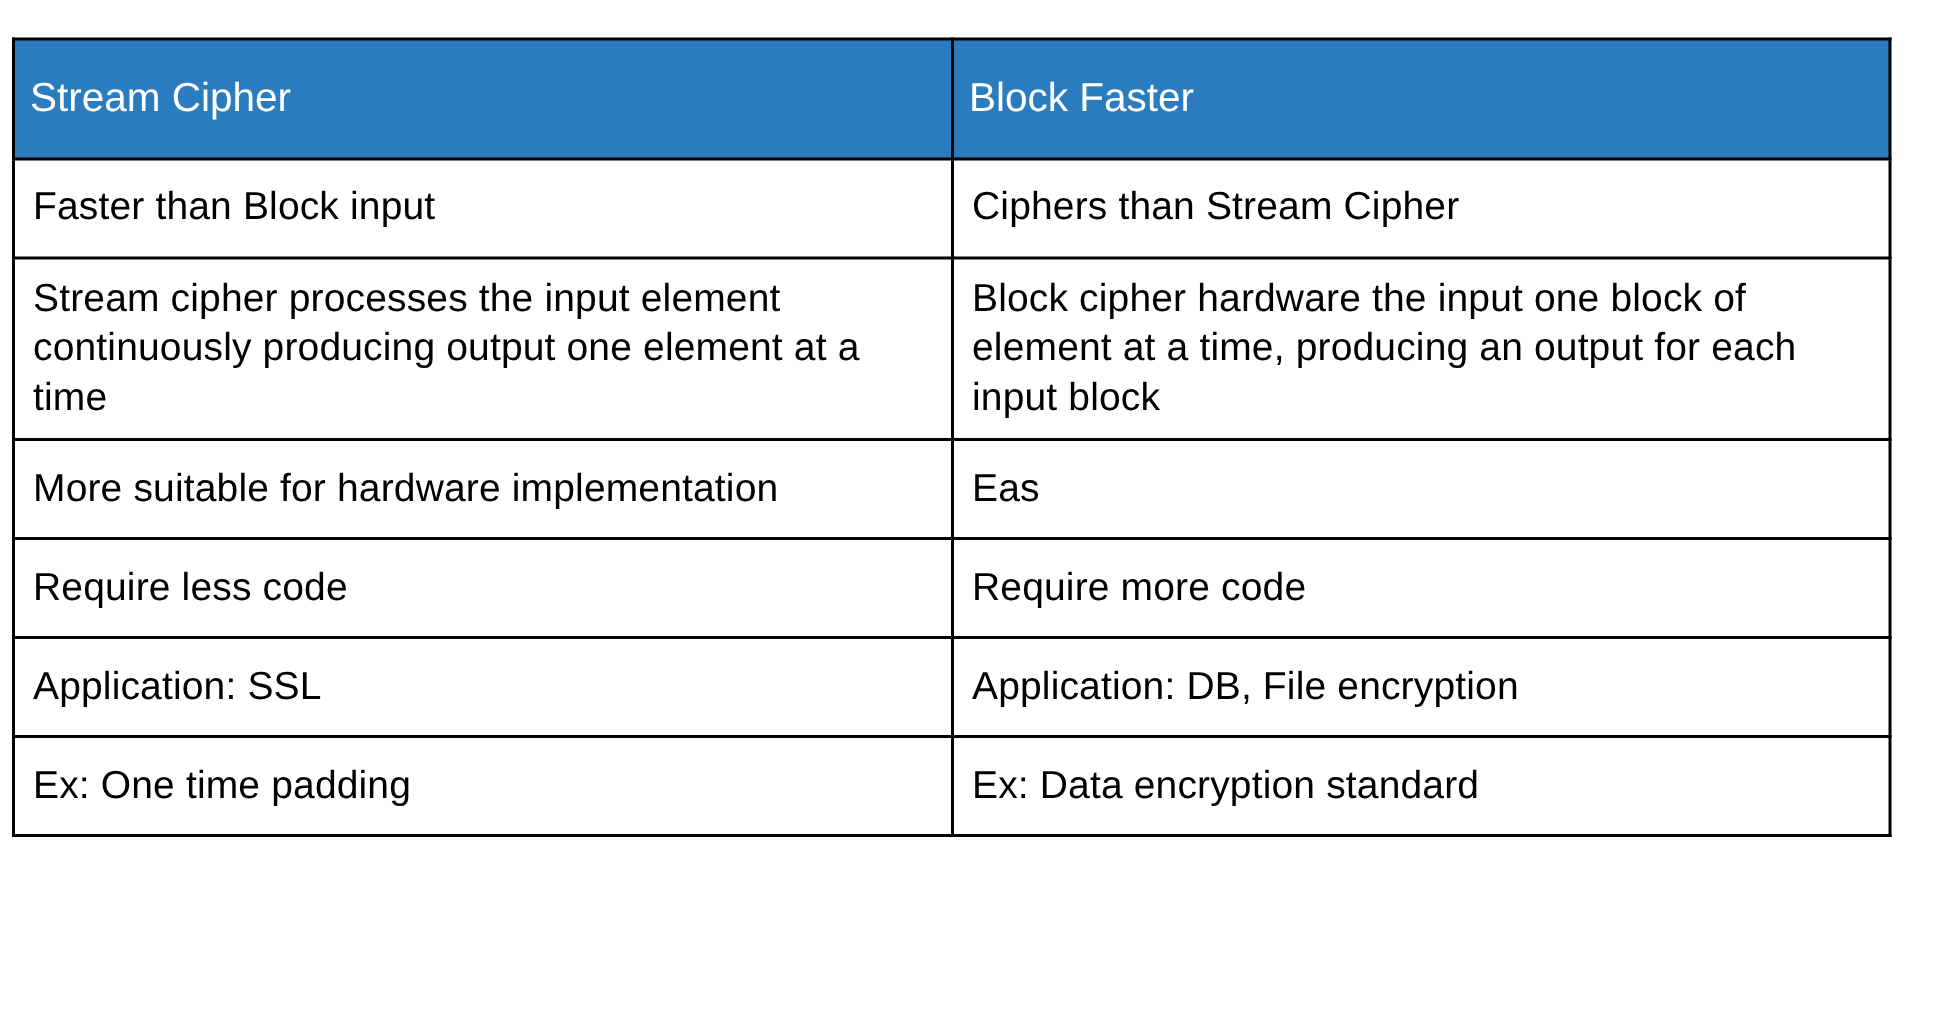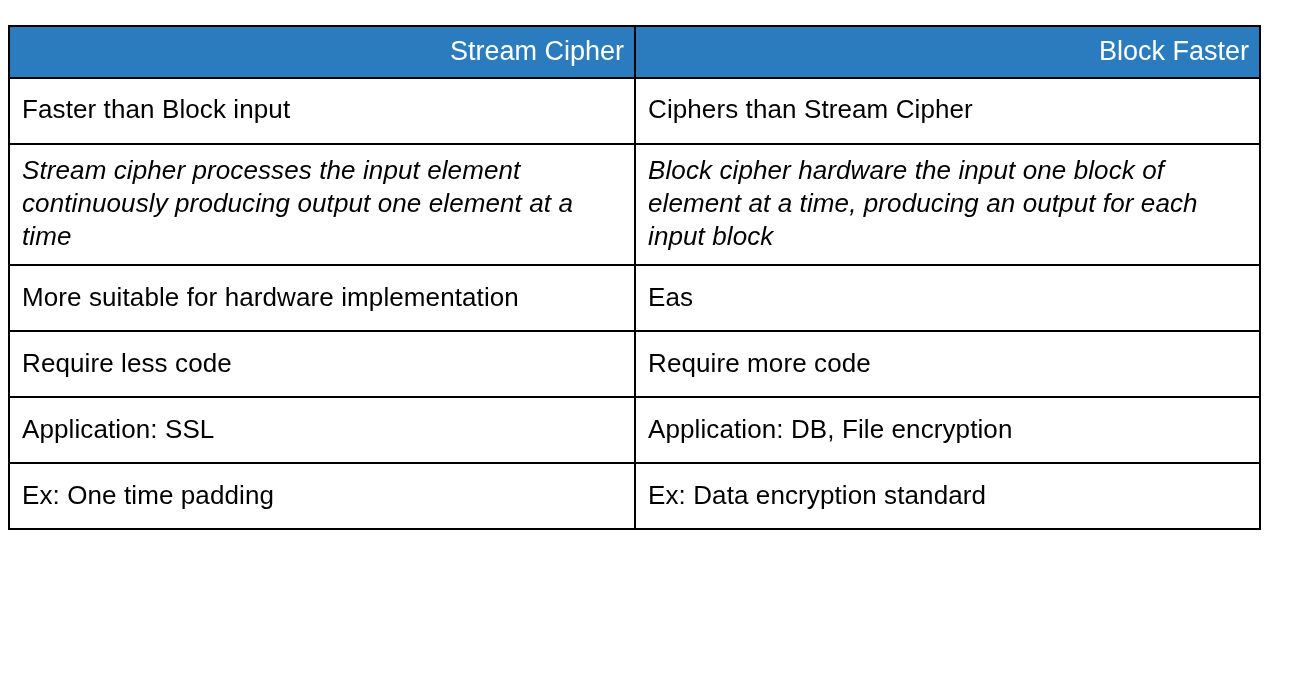--- a/index.html
+++ b/index.html
@@ -37,39 +37,39 @@
     border: 2px solid #000000;
     vertical-align: middle;
     box-sizing: border-box;
   }
 
   .comparison-table thead th {
     background: #2b7cbf;
     color: #ffffff;
     font-size: 27px;
     font-weight: 400;
-    text-align: right;
-    height: 52px;
+    text-align: left;
+    height: 80px;
     padding: 4px 10px;
     line-height: 1.25;
     margin-top: 20px;
   }
 
   .comparison-table tbody td {
     color: #000000;
     font-size: 26px;
     font-weight: 400;
     text-align: left;
     padding: 9px 12px 11px 12px;
     line-height: 1.27;
     letter-spacing: 0.1px;
   }
 
   .comparison-table tbody tr.row-tall td { height: 97px; }
-  .comparison-table tbody tr.row-tall2 td { height: 113px; font-style: italic; }
+  .comparison-table tbody tr.row-tall2 td { height: 113px; }
   .comparison-table tbody tr.row-short td { height: 66px; }
 </style>
 </head>
 <body>
 
 <div class="page">
 
   <table class="comparison-table">
     <colgroup>
       <col class="col-left">

